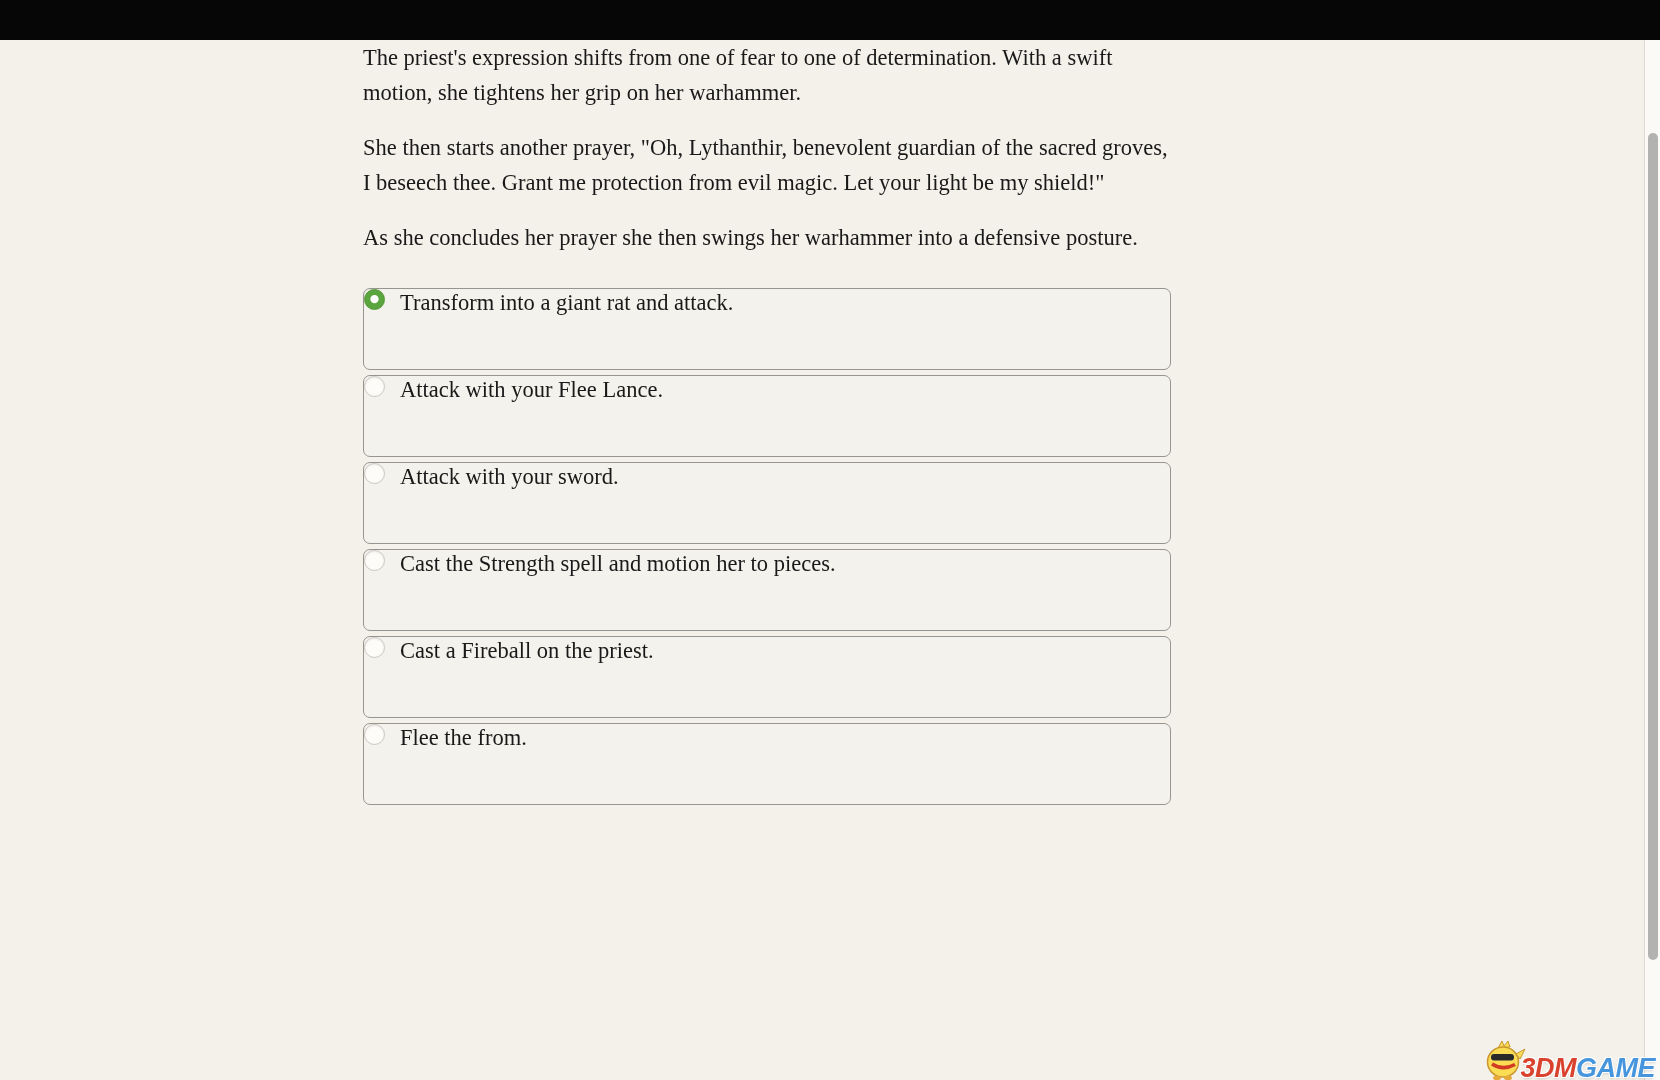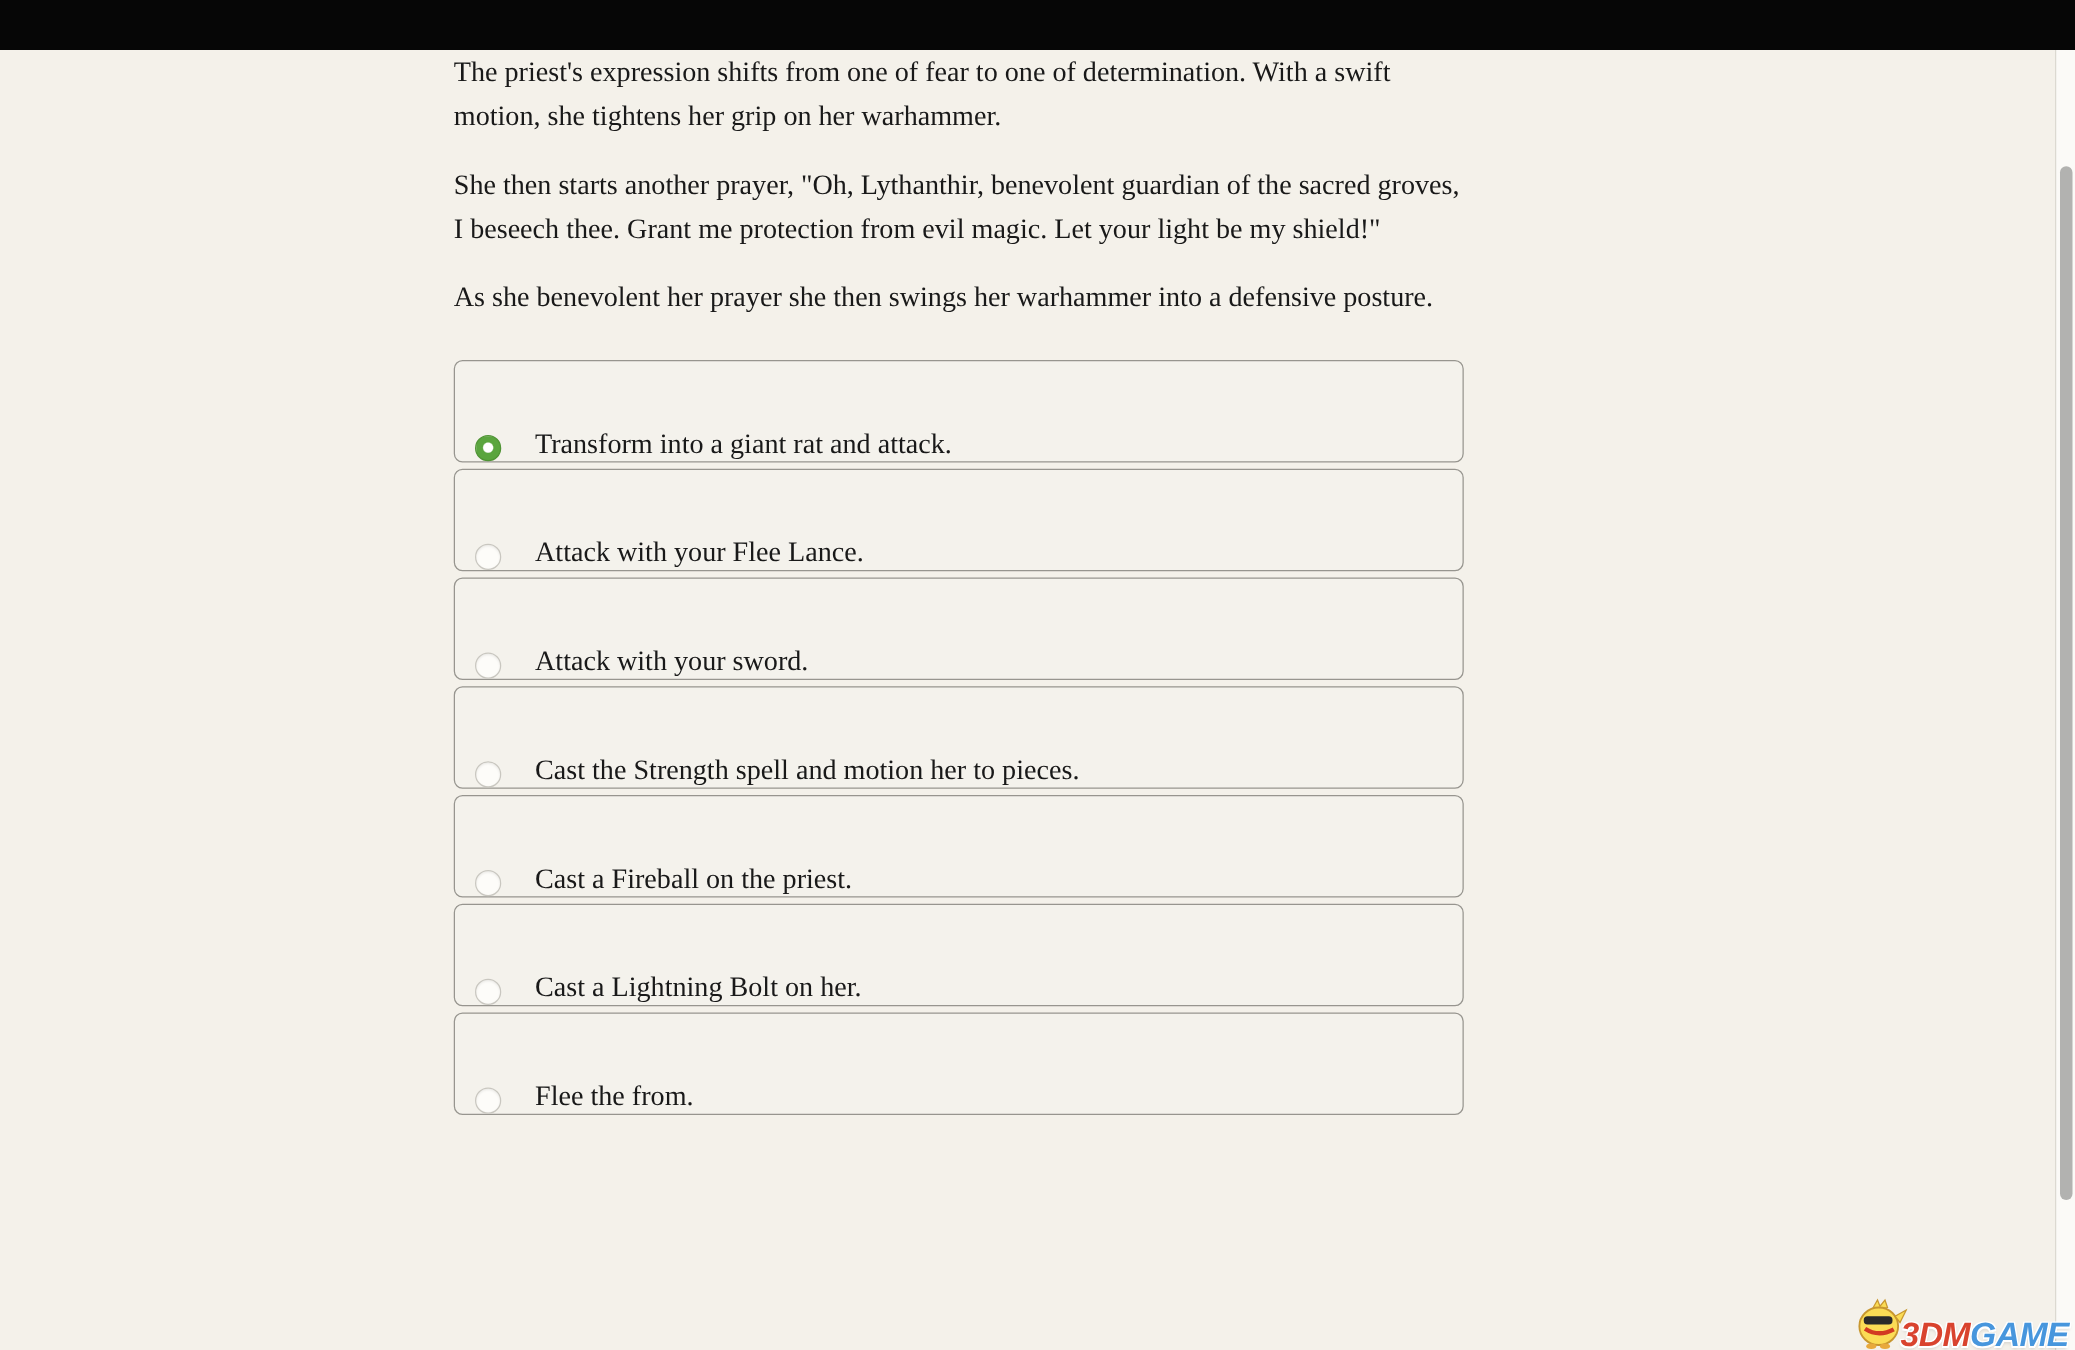--- a/index.html
+++ b/index.html
@@ -35,23 +35,22 @@
     position:absolute;left:363px;top:40px;width:808px;
   }
   .content p{
     margin:0 0 20px 0;font-size:22.5px;line-height:35px;color:var(--text-color);
   }
   .choices{margin-top:33px;}
   .choice-row{
     height:82px;margin-bottom:5px;
     border:1px solid var(--box-border);border-radius:7px;
     background:#f4f2ec;
-    display:flex;align-items:flex-end;padding-left:16px;
+    display:flex;align-items:flex-start;
     cursor:pointer;
-    gap:12px;
   }
   .radio{
     width:21px;height:21px;border-radius:50%;flex:0 0 auto;margin-right:15px;
   }
   .radio.unselected{
     background:#fdfcf9;border:1px solid #c9c7c0;
     box-shadow:inset 0 1px 2px rgba(0,0,0,.08);
   }
   .radio.selected{
     background:radial-gradient(circle at 50% 48%, #ffffff 0 3.6px, var(--radio-green) 4.6px 100%);
@@ -77,45 +76,41 @@
 
 <div class="top-bar"></div>
 
 <div class="scrollbar">
   <div class="scroll-thumb"></div>
 </div>
 
 <div class="content">
   <p>The priest's expression shifts from one of fear to one of determination. With a swift motion, she tightens her grip on her warhammer.</p>
   <p>She then starts another prayer, "Oh, Lythanthir, benevolent guardian of the sacred groves, I beseech thee. Grant me protection from evil magic. Let your light be my shield!"</p>
-  <p>As she benevolent her prayer she then swings her warhammer into a defensive posture.</p>
+  <p>As she concludes her prayer she then swings her warhammer into a defensive posture.</p>
   <div class="choices" id="choice-list">
       <div class="choice-row">
         <span class="radio selected"></span>
         <span class="choice-label">Transform into a giant rat and attack.</span>
       </div>
       <div class="choice-row">
         <span class="radio unselected"></span>
         <span class="choice-label">Attack with your Flee Lance.</span>
       </div>
       <div class="choice-row">
         <span class="radio unselected"></span>
         <span class="choice-label">Attack with your sword.</span>
       </div>
       <div class="choice-row">
         <span class="radio unselected"></span>
         <span class="choice-label">Cast the Strength spell and motion her to pieces.</span>
       </div>
       <div class="choice-row">
         <span class="radio unselected"></span>
         <span class="choice-label">Cast a Fireball on the priest.</span>
-      </div>
-      <div class="choice-row">
-        <span class="radio unselected"></span>
-        <span class="choice-label">Cast a Lightning Bolt on her.</span>
       </div>
       <div class="choice-row">
         <span class="radio unselected"></span>
         <span class="choice-label">Flee the from.</span>
       </div>
     </div>
 </div>
 
 <div class="watermark">
   <span class="wm-mascot">

